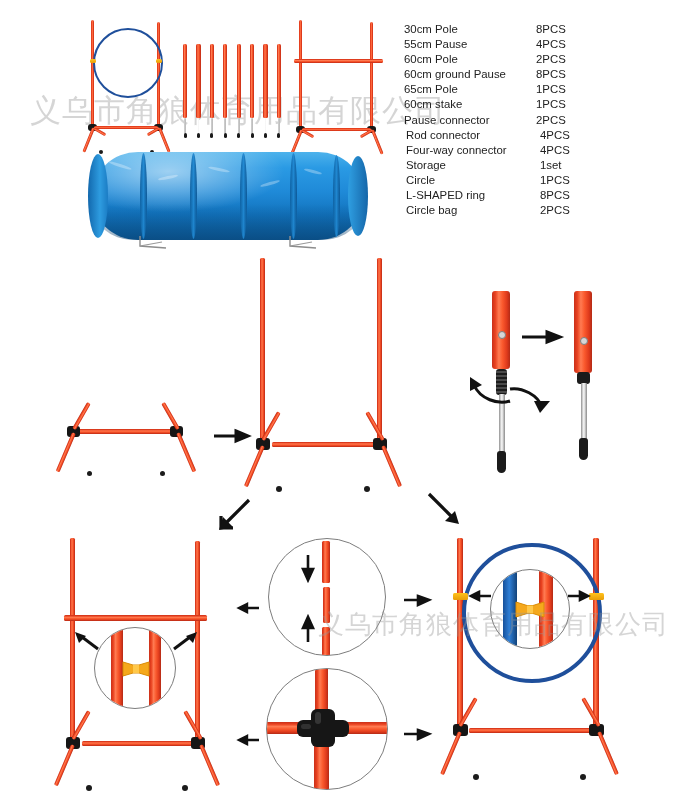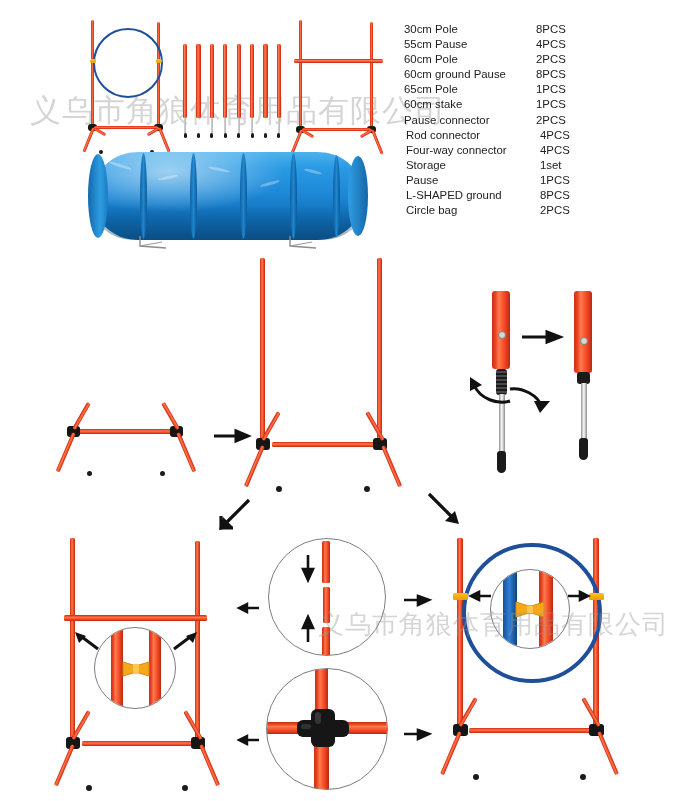--- a/index.html
+++ b/index.html
@@ -244,25 +244,25 @@
     </div>
     <div class="part-row indent">
       <span class="part-name">Four-way connector</span>
       <span class="part-qty">4PCS</span>
     </div>
     <div class="part-row indent">
       <span class="part-name">Storage</span>
       <span class="part-qty">1set</span>
     </div>
     <div class="part-row indent">
-      <span class="part-name">Pause</span>
+      <span class="part-name">Circle</span>
       <span class="part-qty">1PCS</span>
     </div>
     <div class="part-row indent">
-      <span class="part-name">L-SHAPED ground</span>
+      <span class="part-name">L-SHAPED ring</span>
       <span class="part-qty">8PCS</span>
     </div>
     <div class="part-row indent">
       <span class="part-name">Circle bag</span>
       <span class="part-qty">2PCS</span>
     </div>
   </div>
 
   <div class="abs" style="left:48px;top:385px;width:150px;height:110px;">
 

